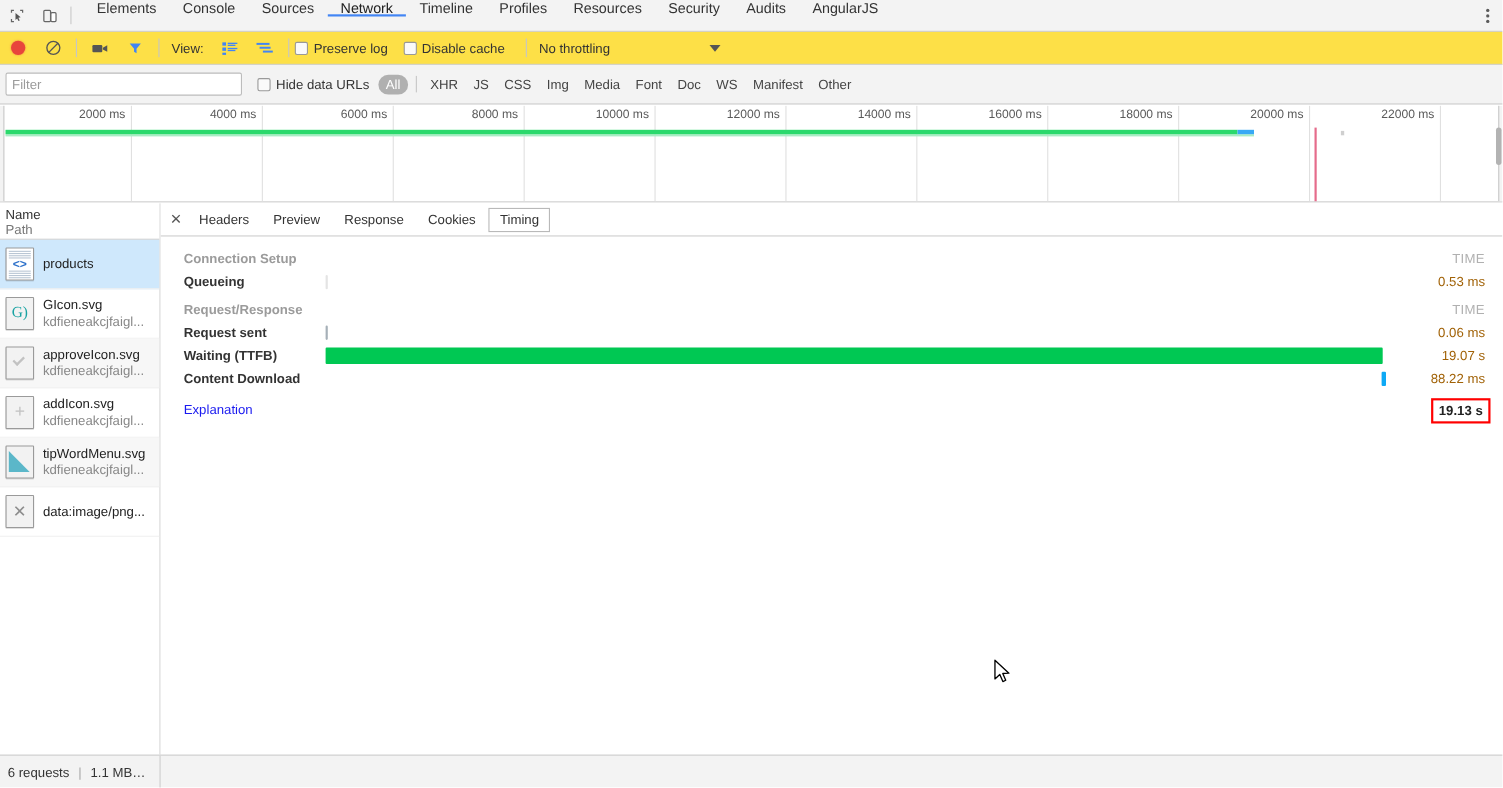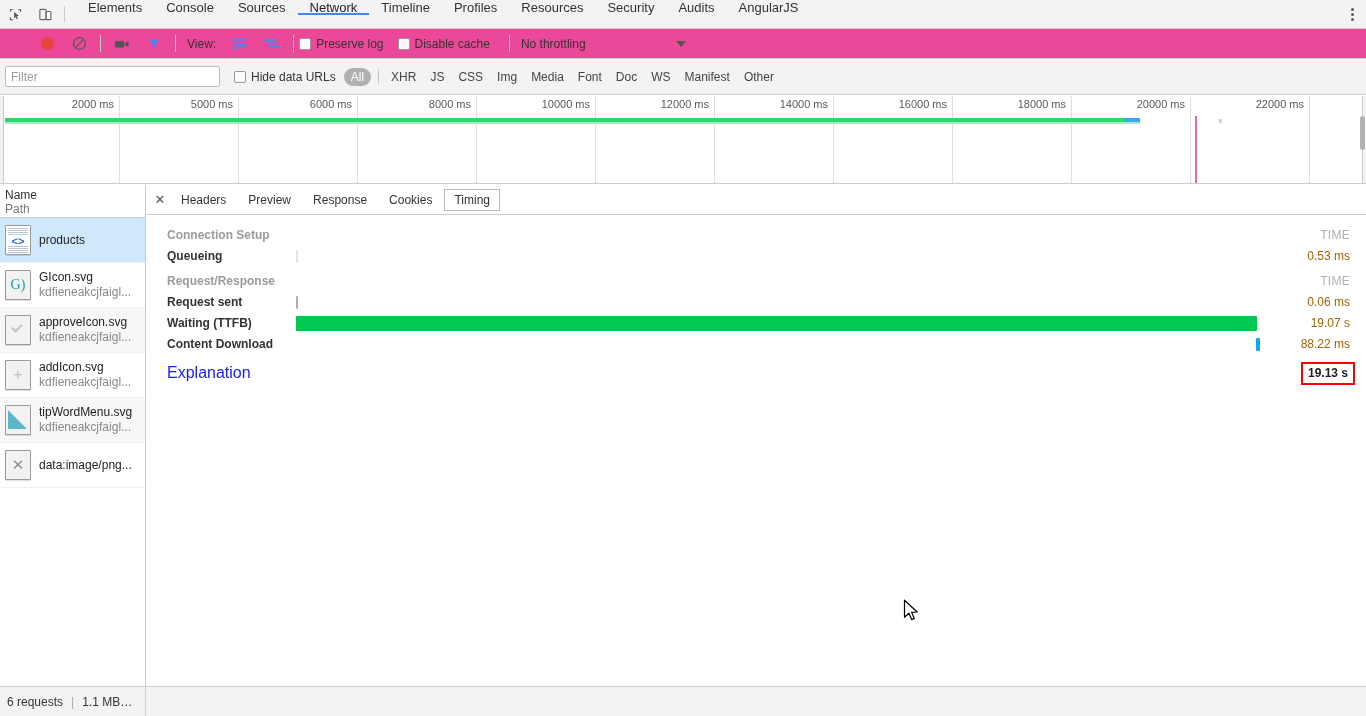--- a/index.html
+++ b/index.html
@@ -45,23 +45,23 @@
   }
   .vdots {
     width: 28px; height: 29px; display: flex; flex-direction: column;
     align-items: center; justify-content: center; gap: 2px; cursor: pointer;
   }
   .vdots i { width: 3px; height: 3px; border-radius: 50%; background: #5a5a5a; display:block; }
 
   
   .nettoolbar {
     position: absolute; left: 0; top: 29px; width: 1366px; height: 30px;
-    background: #ec4899;
+    background: #fde047;
     border-bottom: 1px solid #cdcdcd;
-    display: flex; align-items: center; padding-left: 31px;
+    display: flex; align-items: center;
   }
   .tool-btn { width: 32px; height: 30px; display:flex; align-items:center; justify-content:center; cursor:pointer; }
   .dot-record { width: 13px; height: 13px; border-radius: 50%; background: #e8453c; box-shadow: 0 0 2px rgba(232,69,60,.6); }
   .divider-v { width: 1px; height: 17px; background: #c6c6c6; margin: 0 5px; }
   .viewlabel { font-size: 12px; color: #333; margin: 0 8px 0 6px; }
   .chk {
     width: 12px; height: 12px; border: 1px solid #999; background: #fafafa;
     border-radius: 2px; display:inline-block; vertical-align: -2px; margin-right: 5px;
     cursor: pointer;
   }
@@ -187,21 +187,21 @@
   .ttime { position: absolute; right: 16px; font-size: 12px; color: #a16207; line-height: 21px; }
   .ttime.group { color: #b0b0b0; letter-spacing: .3px; }
   .tbar { position: absolute; top: 4px; height: 13px; border-radius: 1px; }
   .tbar.tiny { width: 2px; }
   .bar-queue { background: #e4e4e4; }
   .bar-stall { background: #a6b0b8; }
   .bar-send  { background: #a6b0b8; }
   .bar-wait  { background: #00c853; height: 15px; top: 3px; }
   .bar-dl    { background: #0da9f5; width: 4px; }
   .explain {
-    position: absolute; left: 165px; font-size: 16px; color: #1a1af0;
+    position: absolute; left: 165px; font-size: 12px; color: #1a1af0;
     cursor: pointer; line-height: 21px;
   }
   .total-box {
     position: absolute; right: 11px; top: 0;
     border: 2px solid #ff0000; padding: 1px 5px;
     font-size: 12px; font-weight: bold; color: #222; line-height: 17px;
   }
 
   
   .statusbar {
@@ -363,21 +363,21 @@
     <div class="gridline" style="left:595px"></div>
     <div class="gridline" style="left:714px"></div>
     <div class="gridline" style="left:833px"></div>
     <div class="gridline" style="left:952px"></div>
     <div class="gridline" style="left:1071px"></div>
     <div class="gridline" style="left:1190px"></div>
     <div class="gridline" style="left:1309px"></div>
 
     <div class="ruler">
       <span class="tick-lbl" style="left:119px">2000 ms</span>
-      <span class="tick-lbl" style="left:238px">5000 ms</span>
+      <span class="tick-lbl" style="left:238px">4000 ms</span>
       <span class="tick-lbl" style="left:357px">6000 ms</span>
       <span class="tick-lbl" style="left:476px">8000 ms</span>
       <span class="tick-lbl" style="left:595px">10000 ms</span>
       <span class="tick-lbl" style="left:714px">12000 ms</span>
       <span class="tick-lbl" style="left:833px">14000 ms</span>
       <span class="tick-lbl" style="left:952px">16000 ms</span>
       <span class="tick-lbl" style="left:1071px">18000 ms</span>
       <span class="tick-lbl" style="left:1190px">20000 ms</span>
       <span class="tick-lbl" style="left:1309px">22000 ms</span>
     </div>

